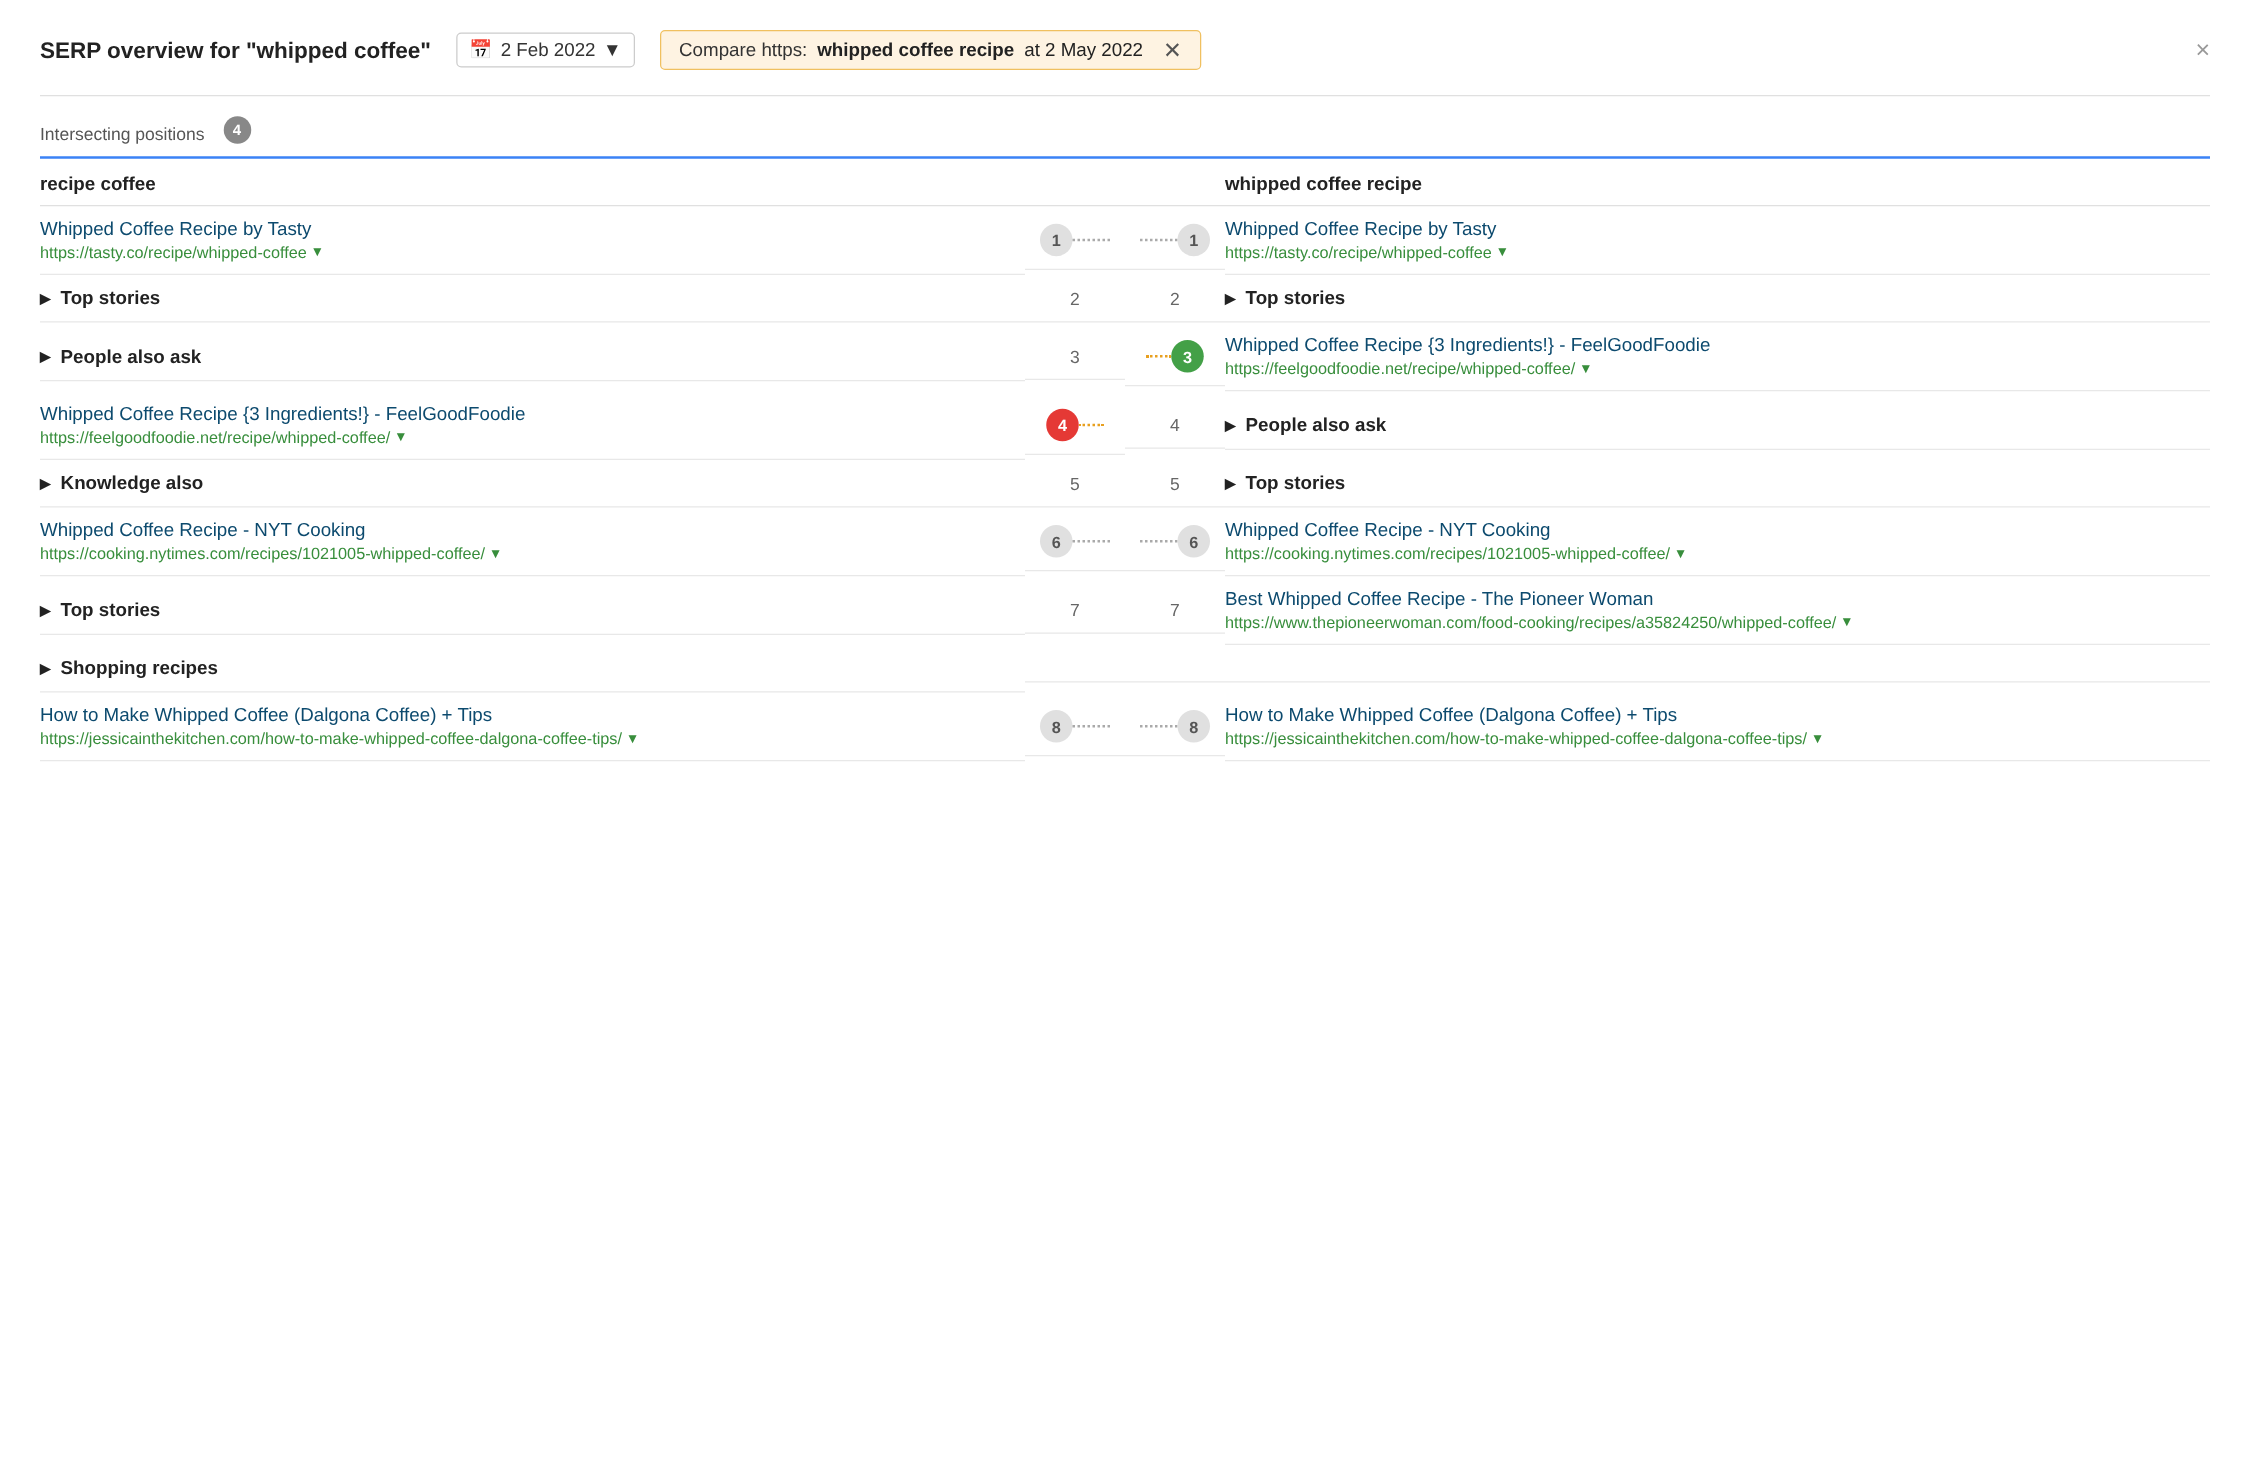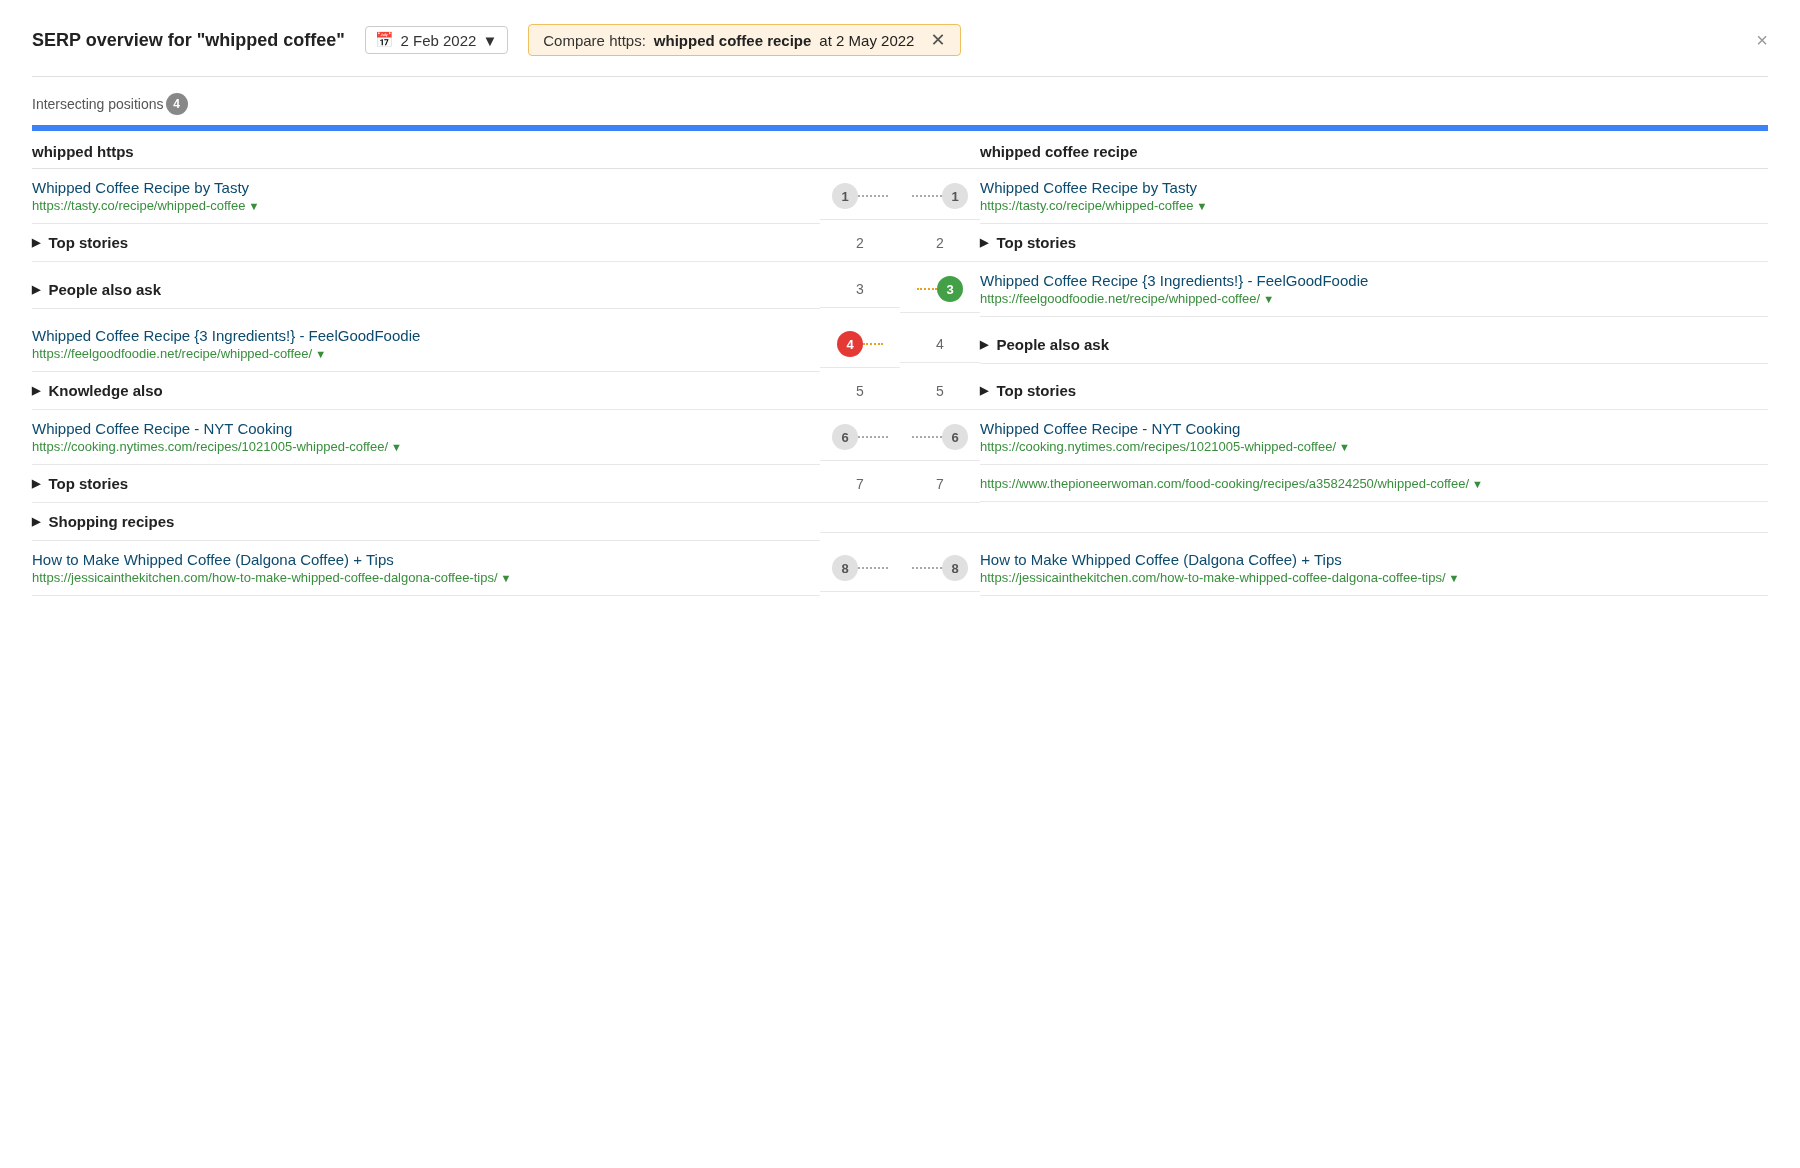--- a/index.html
+++ b/index.html
@@ -66,24 +66,24 @@
 
     .header-close {
       margin-left: auto;
       cursor: pointer;
       font-size: 20px;
       color: #999;
     }
 
     .intersecting-section {
       display: flex;
-      align-items: center;
-      gap: 2px;
+      align-items: flex-end;
+      gap: 15px;
       padding: 16px 0 10px;
-      border-bottom: 6px solid #3b82f6;
+      border-bottom: 2px solid #3b82f6;
     }
 
     .intersecting-label {
       font-size: 14px;
       color: #555;
     }
 
     .intersecting-badge {
       background: #888;
       color: #fff;
@@ -214,21 +214,21 @@
 
     <span class="header-close">×</span>
   </div>
 
   <div class="intersecting-section">
     <span class="intersecting-label">Intersecting positions</span>
     <span class="intersecting-badge">4</span>
   </div>
 
   <div class="columns-header">
-    <div class="col-header">whipped https</div>
+    <div class="col-header">recipe coffee</div>
     <div></div>
     <div></div>
     <div class="col-header col-header-right">whipped coffee recipe</div>
   </div>
 
   <div class="results-grid">
 
     <div style="padding:10px 0; border-bottom:1px solid #e8e8e8;">
       <div class="result-cell">
         <span class="result-title">Whipped Coffee Recipe by Tasty</span>
@@ -369,20 +369,21 @@
       </div>
     </div>
     <div style="padding:10px 0; border-bottom:1px solid #e8e8e8; display:flex; align-items:center; justify-content:center;">
       <span style="color:#666; font-size:14px;">7</span>
     </div>
     <div style="padding:10px 0; border-bottom:1px solid #e8e8e8; display:flex; align-items:center; justify-content:center;">
       <span style="color:#666; font-size:14px;">7</span>
     </div>
     <div style="padding:10px 0; border-bottom:1px solid #e8e8e8;">
       <div class="result-cell">
+        <span class="result-title">Best Whipped Coffee Recipe - The Pioneer Woman</span>
         <span class="result-url">https://www.thepioneerwoman.com/food-cooking/recipes/a35824250/whipped-coffee/ <span class="dropdown-arrow">▼</span></span>
       </div>
     </div>
 
     <div style="padding:10px 0; border-bottom:1px solid #e8e8e8;">
       <div class="feature-row">
         <span class="feature-arrow">▶</span>
         <span>Shopping recipes</span>
       </div>
     </div>

